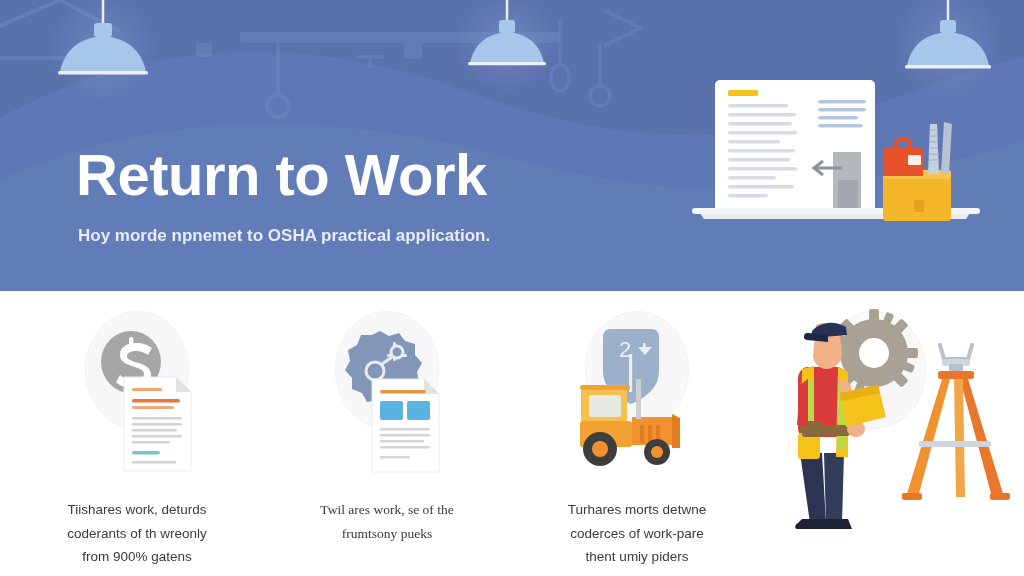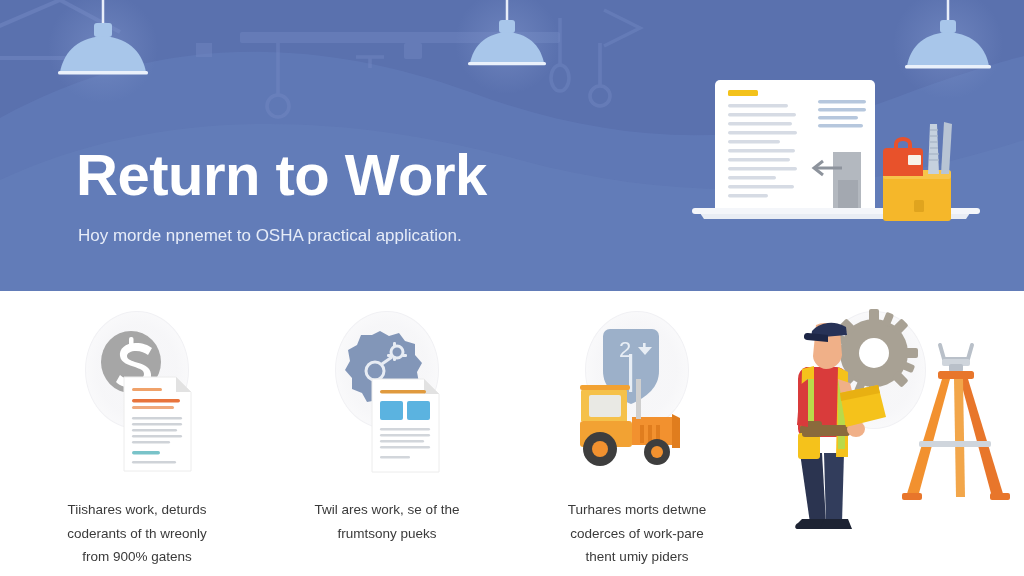--- a/index.html
+++ b/index.html
@@ -19,27 +19,27 @@
   }
   .hero-bg { position:absolute; inset:0; }
   .hero-title {
     position:absolute; left:76px; top:146px;
     font-size:58px; font-weight:bold; color:#ffffff;
     letter-spacing:-0.5px; line-height:1; white-space:nowrap;
   }
   .hero-sub {
     position:absolute; left:78px; top:226px;
     font-size:17px; color:#e6ecf8; white-space:nowrap;
-    font-weight:400;
+    font-weight:700;
   }
 
   
   .features { position:absolute; left:0; top:291px; width:1024px; height:285px; background:#fff; }
   .col { position:absolute; top:0; width:250px; height:285px; }
-  .col-1 { left:12px; } .col-2 { left:262px; } .col-3 { left:512px; } .col-4 { left:762px; }
+  .col-1 { left:12px; } .col-2 { left:262px;font-family:Liberation Serif, serif; } .col-3 { left:512px; } .col-4 { left:762px; }
 
   .halo {
     position:absolute; left:50%; top:20px; transform:translateX(-50%);
     width:104px; height:118px; border-radius:50%;
     background:radial-gradient(ellipse at center, rgba(246,246,248,0.95) 55%, rgba(250,250,252,0.25) 100%);
     border:1px solid #f1f1f4;
   }
   .art { position:absolute; left:0; top:18px; width:250px; height:180px; }
   .caption {
     position:absolute; left:0; top:196px; width:250px;

